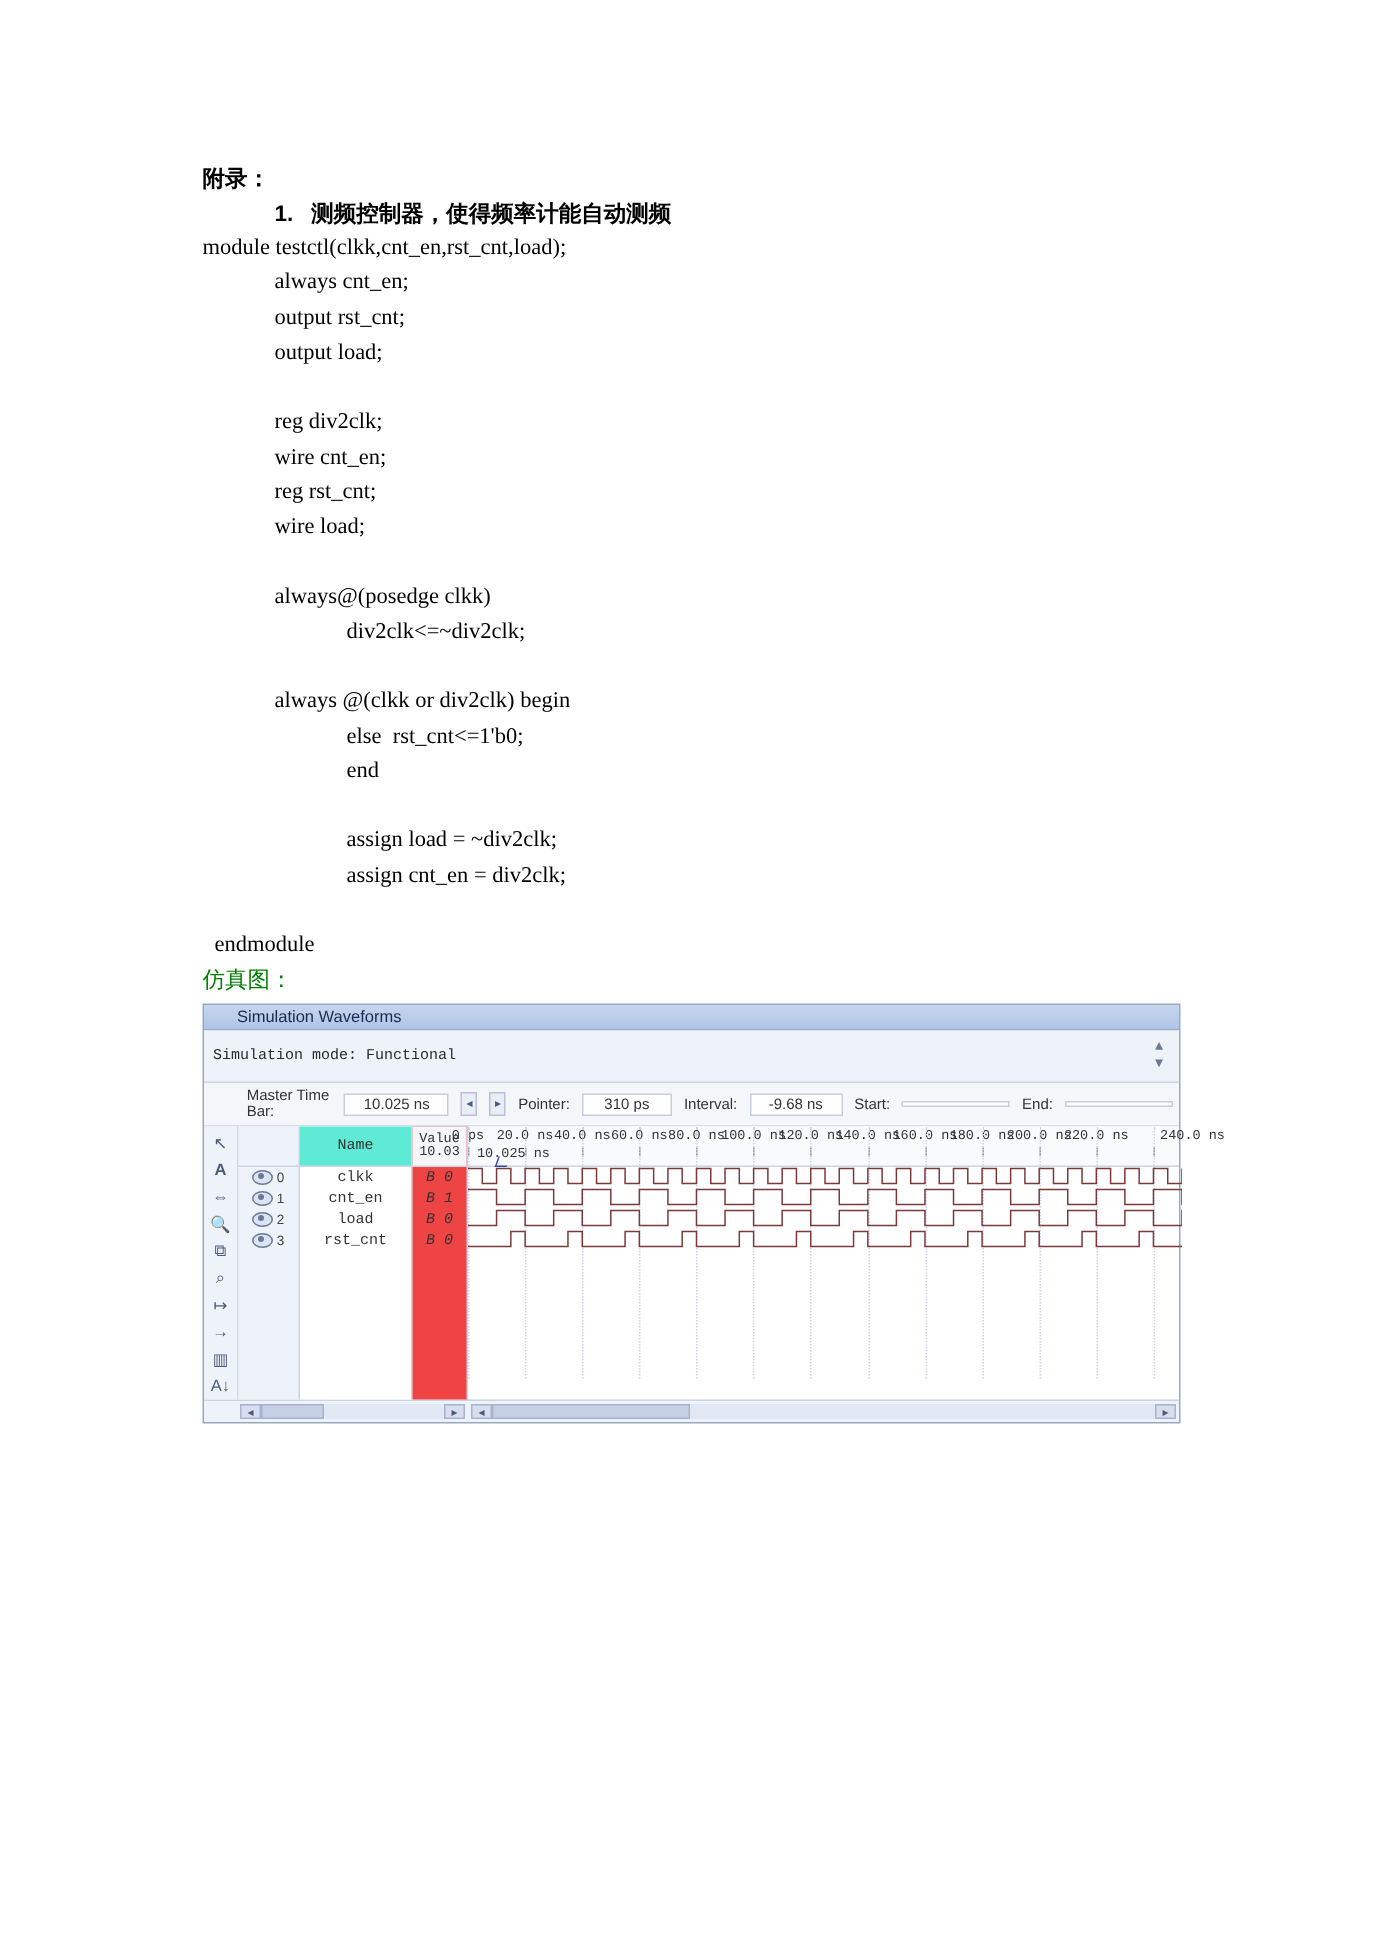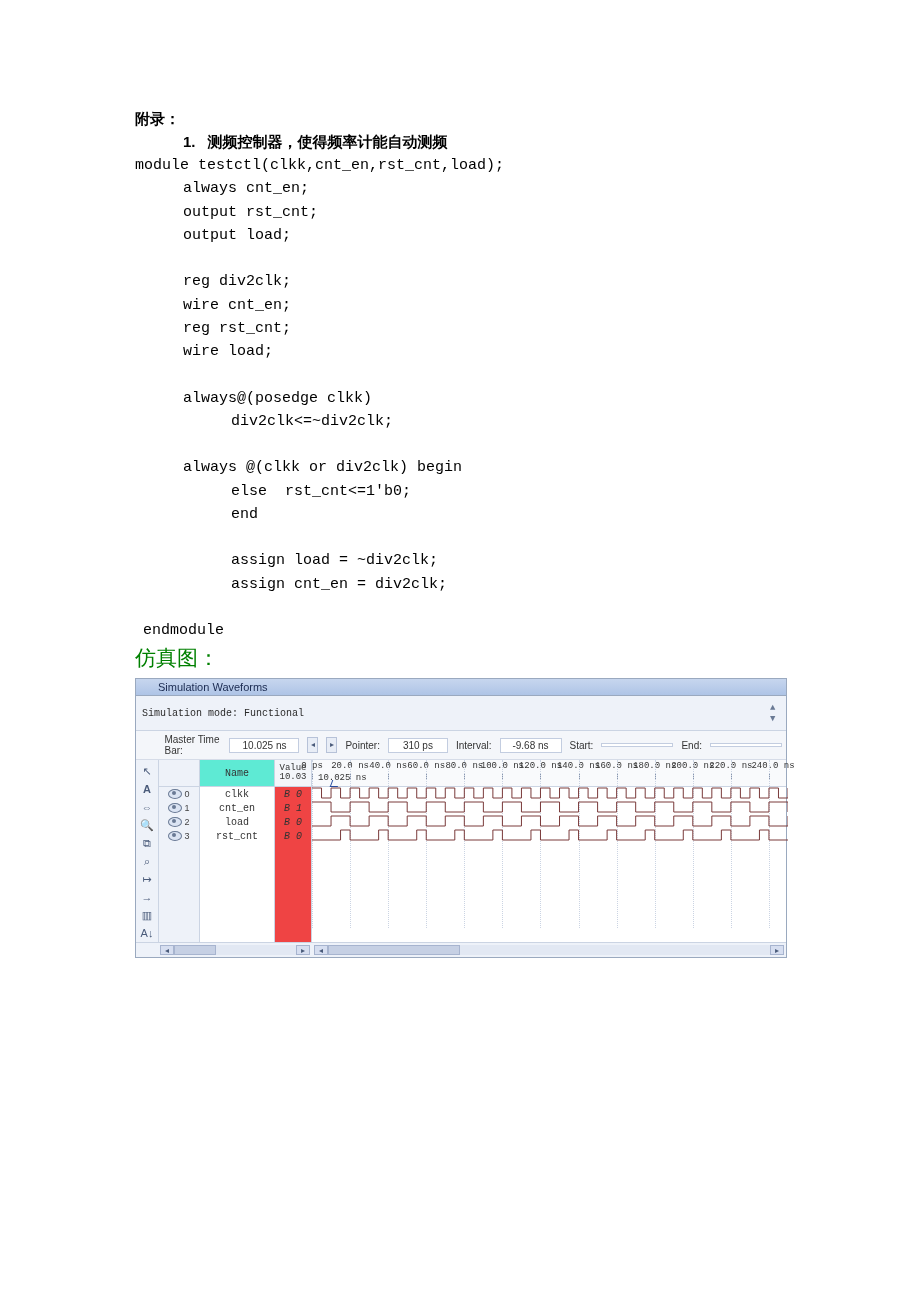--- a/index.html
+++ b/index.html
@@ -19,31 +19,31 @@
     margin: 0 0 4px 0;
   }
   .subhead {
     font-size: 15px;
     font-weight: bold;
     margin-left: 48px;
     margin-bottom: 2px;
   }
   .subnum { margin-right: 12px; }
   .code {
-    font-family: Liberation Mono, monospace;
+    font-family: Liberation Serif, serif;
     font-size: 15px;
     line-height: 1.55;
     white-space: pre;
   }
   .ind1 { padding-left: 48px; }
   .ind2 { padding-left: 96px; }
   .ind0e { padding-left: 8px; }
   .simlabel {
     font-family: SimSun, "Microsoft YaHei", serif;
-    font-size: 21px;
+    font-size: 15px;
     color: #008000;
     margin-top: 2px;
   }
 
   .wave-window {
     margin-top: 6px;
     width: 650px;
     border: 1px solid #9aa9bf;
     font-family: Tahoma, Arial, sans-serif;
     font-size: 10px;
@@ -337,21 +337,21 @@
             <div class="tick" style="left: 266.56px;">140.0 ns</div>
             <div class="tickline" style="left: 266.56px;"></div>
             <div class="tick" style="left: 304.64px;">160.0 ns</div>
             <div class="tickline" style="left: 304.64px;"></div>
             <div class="tick" style="left: 342.72px;">180.0 ns</div>
             <div class="tickline" style="left: 342.72px;"></div>
             <div class="tick" style="left: 380.8px;">200.0 ns</div>
             <div class="tickline" style="left: 380.8px;"></div>
             <div class="tick" style="left: 418.88px;">220.0 ns</div>
             <div class="tickline" style="left: 418.88px;"></div>
-            <div class="tick" style="left: 461px;">240.0 ns</div>
+            <div class="tick" style="left: 483px;">240.0 ns</div>
             <div class="tickline" style="left: 456.96px;"></div>
             <div class="cursor-mark" style="left: 19.0876px;"></div>
           </div>
         <div id="gridlines">
             <div class="gridline" style="left: 0px; top: 0px; height: 168px; position: absolute;"></div>
             <div class="gridline" style="left: 38.08px; top: 0px; height: 168px; position: absolute;"></div>
             <div class="gridline" style="left: 76.16px; top: 0px; height: 168px; position: absolute;"></div>
             <div class="gridline" style="left: 114.24px; top: 0px; height: 168px; position: absolute;"></div>
             <div class="gridline" style="left: 152.32px; top: 0px; height: 168px; position: absolute;"></div>
             <div class="gridline" style="left: 190.4px; top: 0px; height: 168px; position: absolute;"></div>

